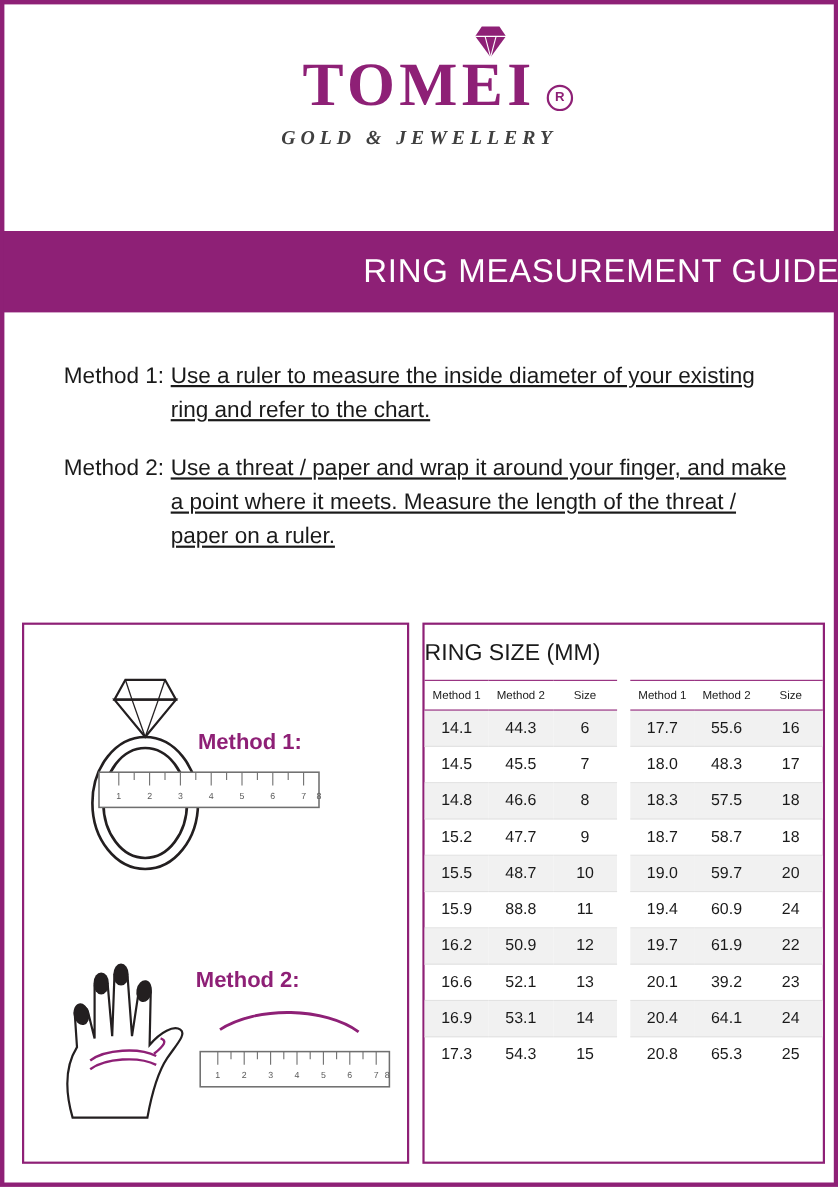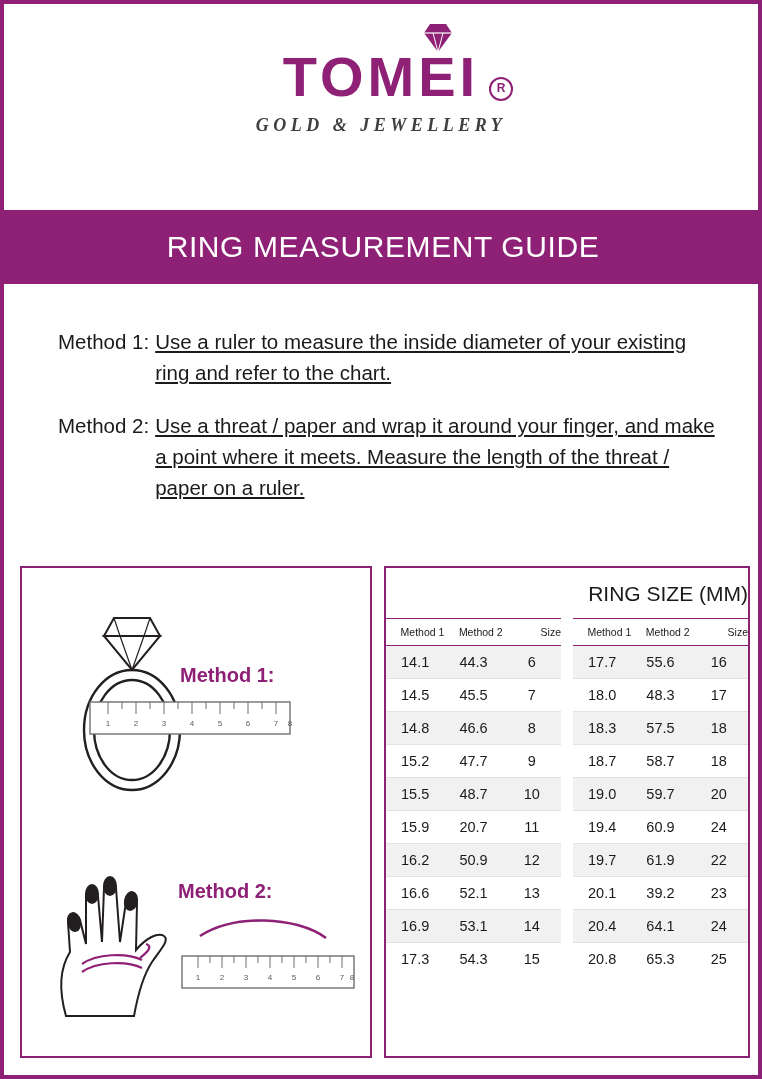--- a/index.html
+++ b/index.html
@@ -31,21 +31,21 @@
     left: 0;
     top: 44px;
     width: 100%;
     text-align: center;
   }
   .logo-wrap {
     display: inline-block;
     position: relative;
   }
   .logo-word {
-    font-family: Liberation Sans, sans-serif;
+    font-family: Liberation Serif, serif;
     font-weight: bold;
     font-size: 56px;
     letter-spacing: 4px;
     color: #8e2076;
     line-height: 1.05;
   }
   .diamond-icon {
     position: absolute;
     top: -26px;
     right: 24px;
@@ -79,21 +79,21 @@
   
   .title-bar {
     position: absolute;
     left: -1px;
     top: 206px;
     width: 760px;
     height: 74px;
     background: #8e2076;
     display: flex;
     align-items: center;
-    justify-content: center;
+    justify-content: flex-end;
   }
   .title-bar .title-text {
     color: #ffffff;
     font-size: 30px;
     letter-spacing: 0.6px;
     font-weight: 500;
   }
 
   
   .methods {
@@ -146,38 +146,38 @@
     position: absolute;
     color: #8e2076;
     font-weight: bold;
     font-size: 20px;
   }
   .tag1 { left: 158px; top: 96px; }
   .tag2 { left: 156px; top: 312px; }
 
   
   .table-title {
-    text-align: right;
+    text-align: left;
     font-size: 21px;
     padding: 14px 0 12px;
     color: #1a1a1a;
   }
   table.sizes {
     border-collapse: collapse;
     width: 100%;
     table-layout: fixed;
   }
   table.sizes th {
     font-size: 10.5px;
     font-weight: normal;
     color: #1a1a1a;
     padding: 7px 0;
     border-top: 1.5px solid #8e2076;
     border-bottom: 1.5px solid #8e2076;
-    text-align: right;
+    text-align: center;
   }
   table.sizes td {
     font-size: 14.5px;
     text-align: center;
     padding: 8px 0;
     color: #1a1a1a;
     border-bottom: 1px solid #e2e2e2;
   }
   table.sizes tr.shade td {
     background: #f1f1f1;
@@ -380,21 +380,21 @@
             <td>15.5</td>
             <td>48.7</td>
             <td>10</td>
             <td class="gap"></td>
             <td>19.0</td>
             <td>59.7</td>
             <td>20</td>
           </tr>
           <tr>
             <td>15.9</td>
-            <td>20.7</td>
+            <td>88.8</td>
             <td>11</td>
             <td class="gap"></td>
             <td>19.4</td>
             <td>60.9</td>
             <td>24</td>
           </tr>
           <tr class="shade">
             <td>16.2</td>
             <td>50.9</td>
             <td>12</td>

